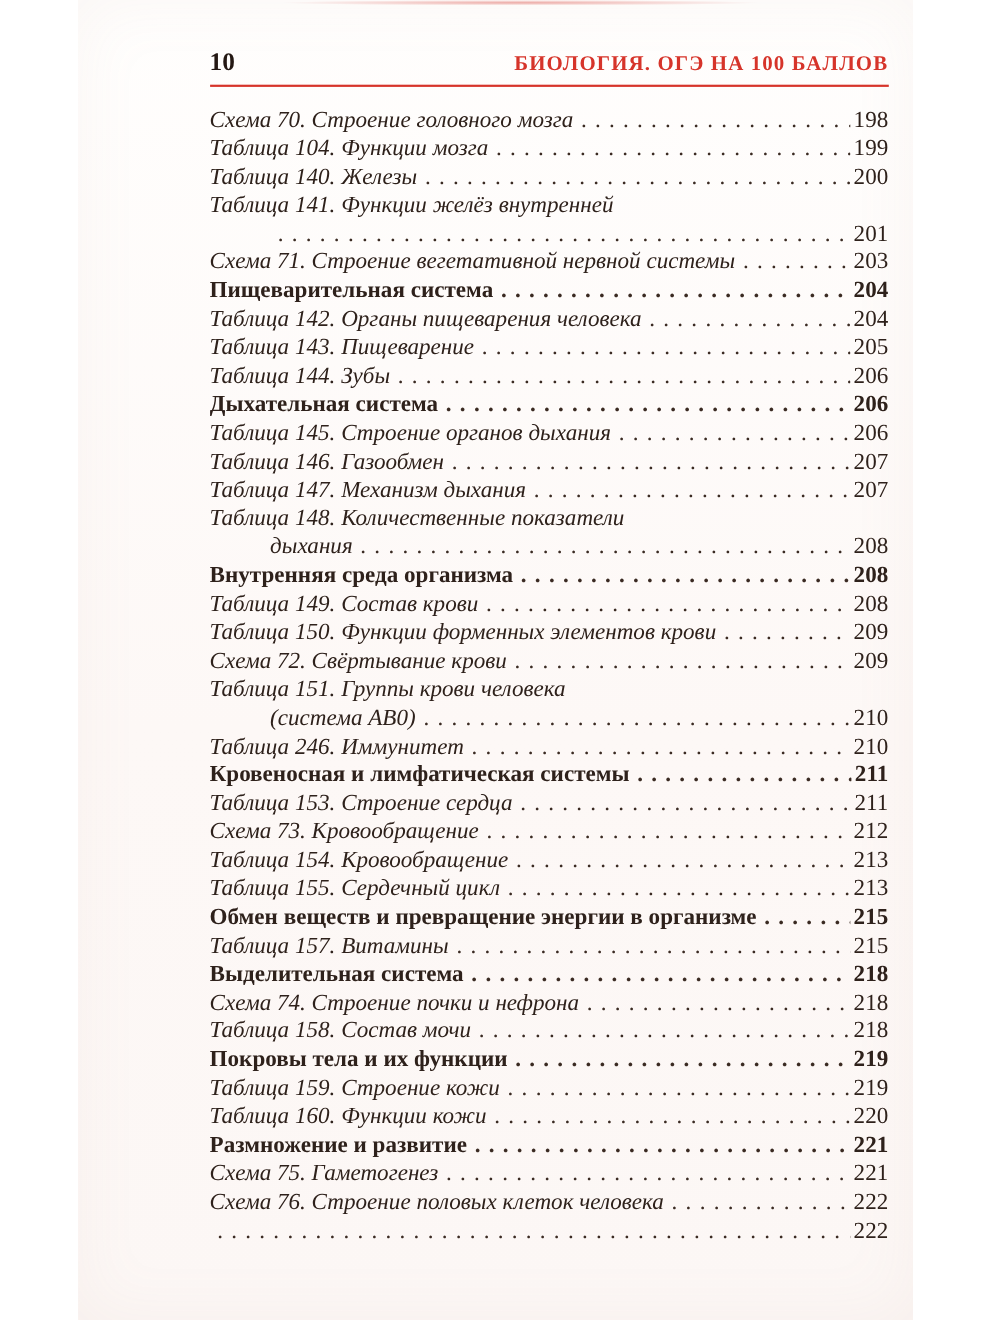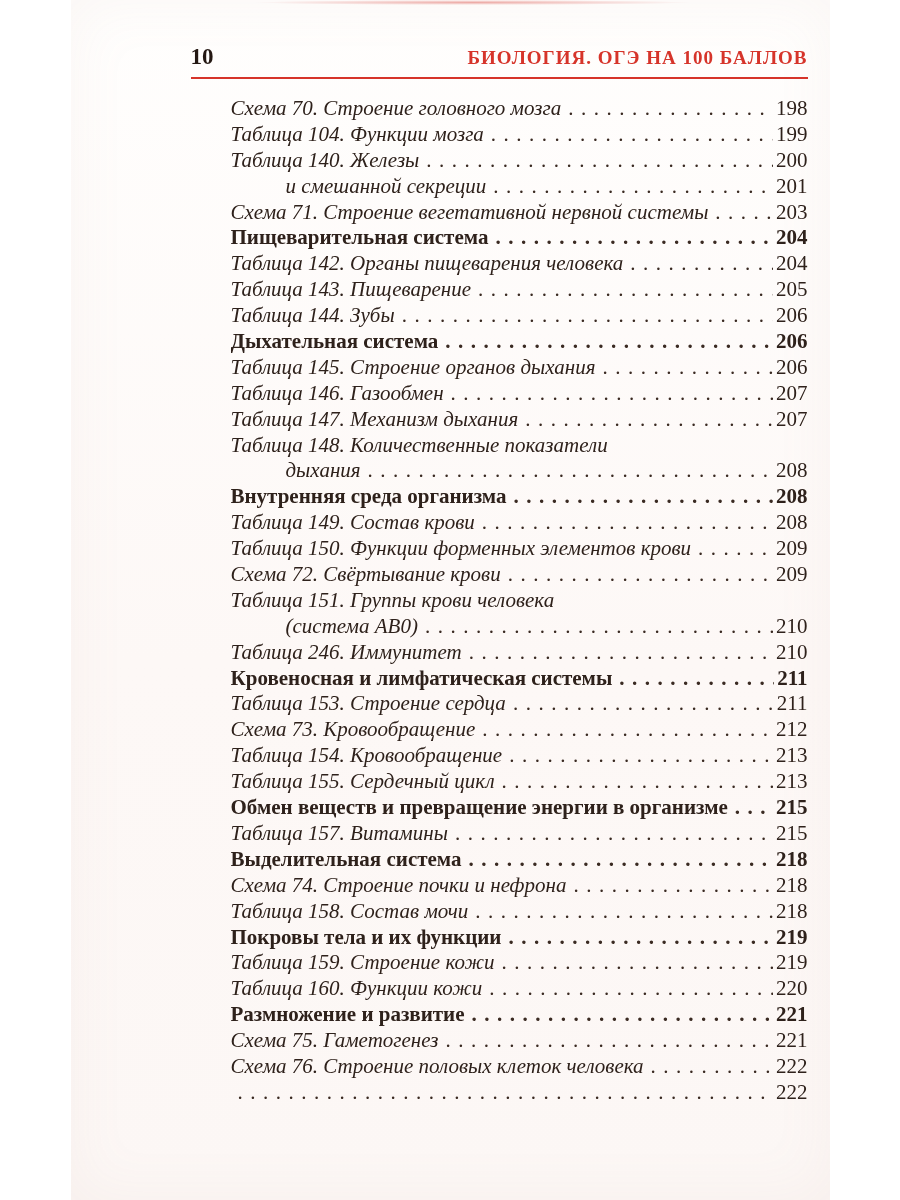--- a/index.html
+++ b/index.html
@@ -50,25 +50,24 @@
     height: 2px;
     margin-top: 7px;
     background: #d6342a;
   }
   .toc {
     margin-top: 17px;
     font-size: 21px;
   }
   .toc-line {
     display: flex;
-    align-items: center;
+    align-items: flex-end;
     line-height: 25.9px;
     height: 25.9px;
     overflow: hidden;
-    margin-left: 40px;
   }
   .toc-line .txt {
     white-space: nowrap;
     flex: 0 0 auto;
   }
   .italic { font-style: italic; }
   .bold-line { font-weight: bold; }
   .indent { padding-left: 55px; }
   .dots {
     flex: 1 1 auto;
@@ -109,22 +108,24 @@
         <div class="toc-line italic">
           <span class="txt">Таблица 104. Функции мозга</span>
           <span class="dots"></span>
           <span class="pg">199</span>
         </div>
         <div class="toc-line italic">
           <span class="txt">Таблица 140. Железы</span>
           <span class="dots"></span>
           <span class="pg">200</span>
         </div>
+        <div class="toc-line italic">
+          <span class="txt">Таблица 141. Функции желёз внутренней</span>
+        </div>
         <div class="toc-line italic indent">
-          <span class="txt">и смешанной секреции</span>
           <span class="dots"></span>
           <span class="pg">201</span>
         </div>
         <div class="toc-line italic">
           <span class="txt">Схема 71. Строение вегетативной нервной системы</span>
           <span class="dots"></span>
           <span class="pg">203</span>
         </div>
         <div class="toc-line bold-line">
           <span class="txt">Пищеварительная система</span>

